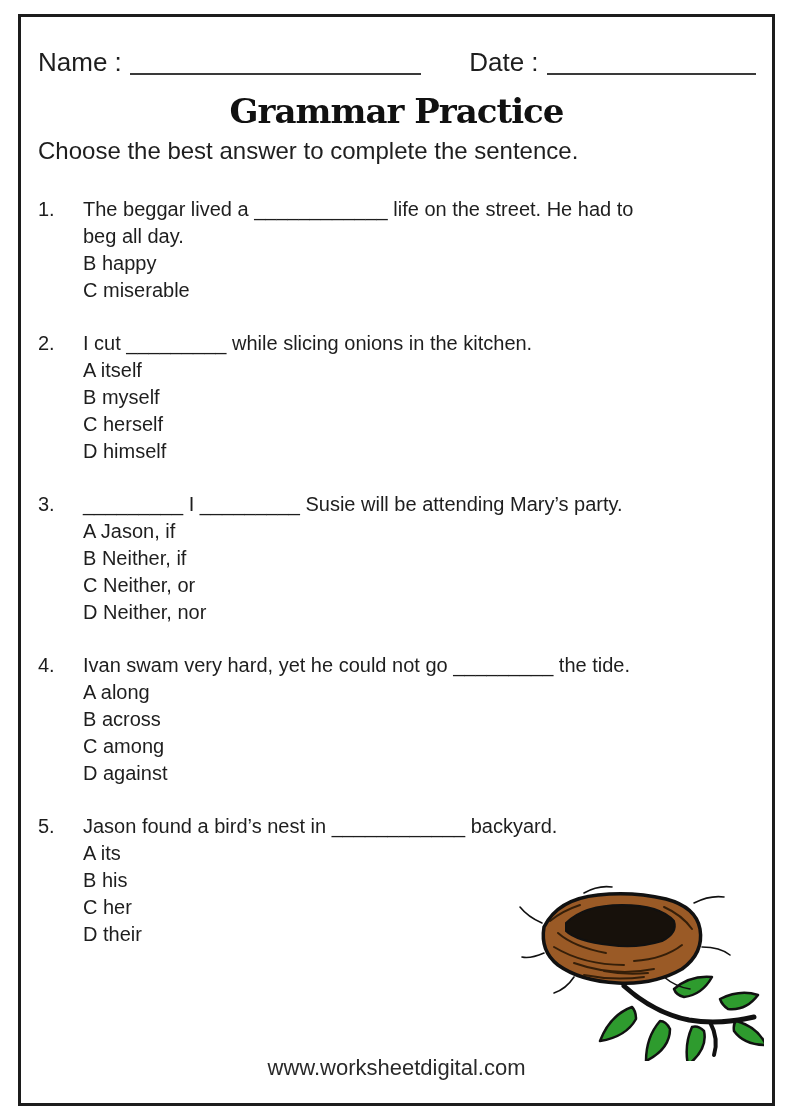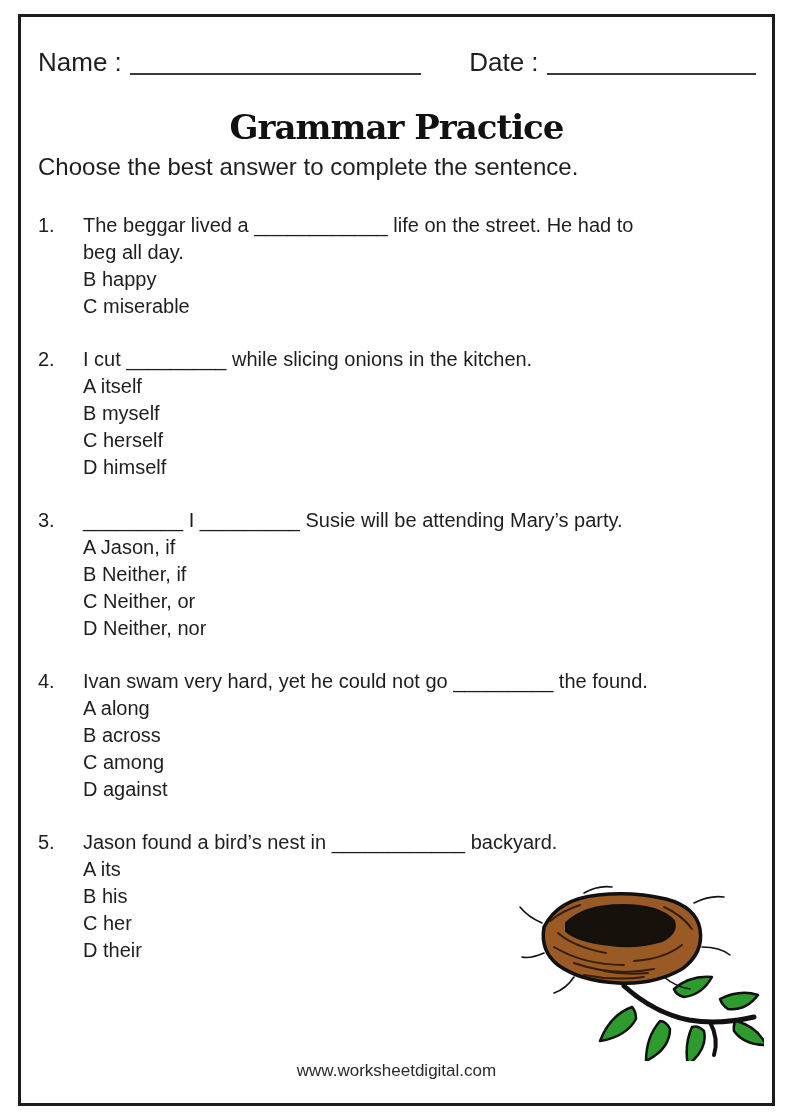--- a/index.html
+++ b/index.html
@@ -29,21 +29,21 @@
   .wline {
     border-bottom: 2px solid #3a3a3a;
     height: 24px;
     margin-left: 8px;
   }
   .wline.name { width: 295px; }
   .lbl.date { margin-left: 48px; }
   .wline.date { width: 212px; }
   
   h1.title {
-    margin-top: 32px;
+    margin-top: 16px;
     text-align: center;
     font-family: "DejaVu Serif", serif;
     font-weight: bold;
     font-size: 34px;
     letter-spacing: -1px;
     color: #111;
   }
   .instruction {
     margin: 7px 17px 0 17px;
     font-size: 24px;
@@ -60,21 +60,21 @@
   .qnum { width: 45px; flex: 0 0 45px; }
   .qbody { flex: 1; max-width: 680px; }
   .qtext { white-space: pre-line; }
   .option { white-space: nowrap; }
   
   .footer {
     position: absolute;
     left: 0; bottom: 22px;
     width: 100%;
     text-align: center;
-    font-size: 17px;
+    font-size: 22px;
     color: #2a2a2a;
   }
   
   .nest-wrap {
     position: absolute;
     right: 8px; bottom: 42px;
     width: 250px; height: 180px;
   }
   .nest-wrap svg { width: 100%; height: 100%; display: block; }
 </style>
@@ -124,21 +124,21 @@
         <div class="option">A Jason, if</div>
         <div class="option">B Neither, if</div>
         <div class="option">C Neither, or</div>
         <div class="option">D Neither, nor</div>
       </div>
     </div>
 
     <div class="question">
       <div class="qnum">4.</div>
       <div class="qbody">
-        <div class="qtext">Ivan swam very hard, yet he could not go _________ the found.</div>
+        <div class="qtext">Ivan swam very hard, yet he could not go _________ the tide.</div>
         <div class="option">A along</div>
         <div class="option">B across</div>
         <div class="option">C among</div>
         <div class="option">D against</div>
       </div>
     </div>
 
     <div class="question">
       <div class="qnum">5.</div>
       <div class="qbody">

